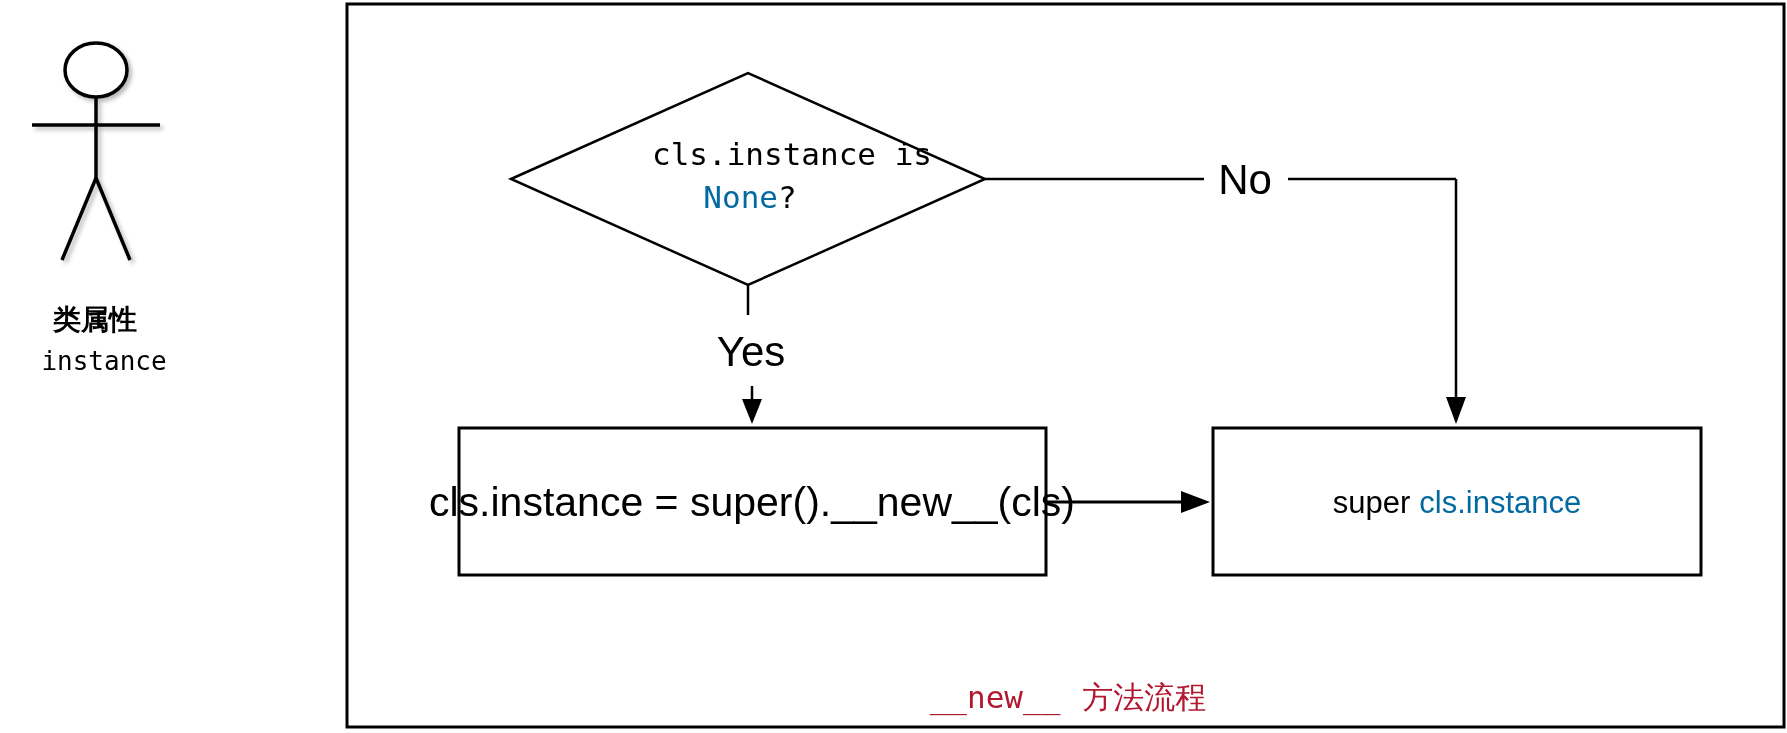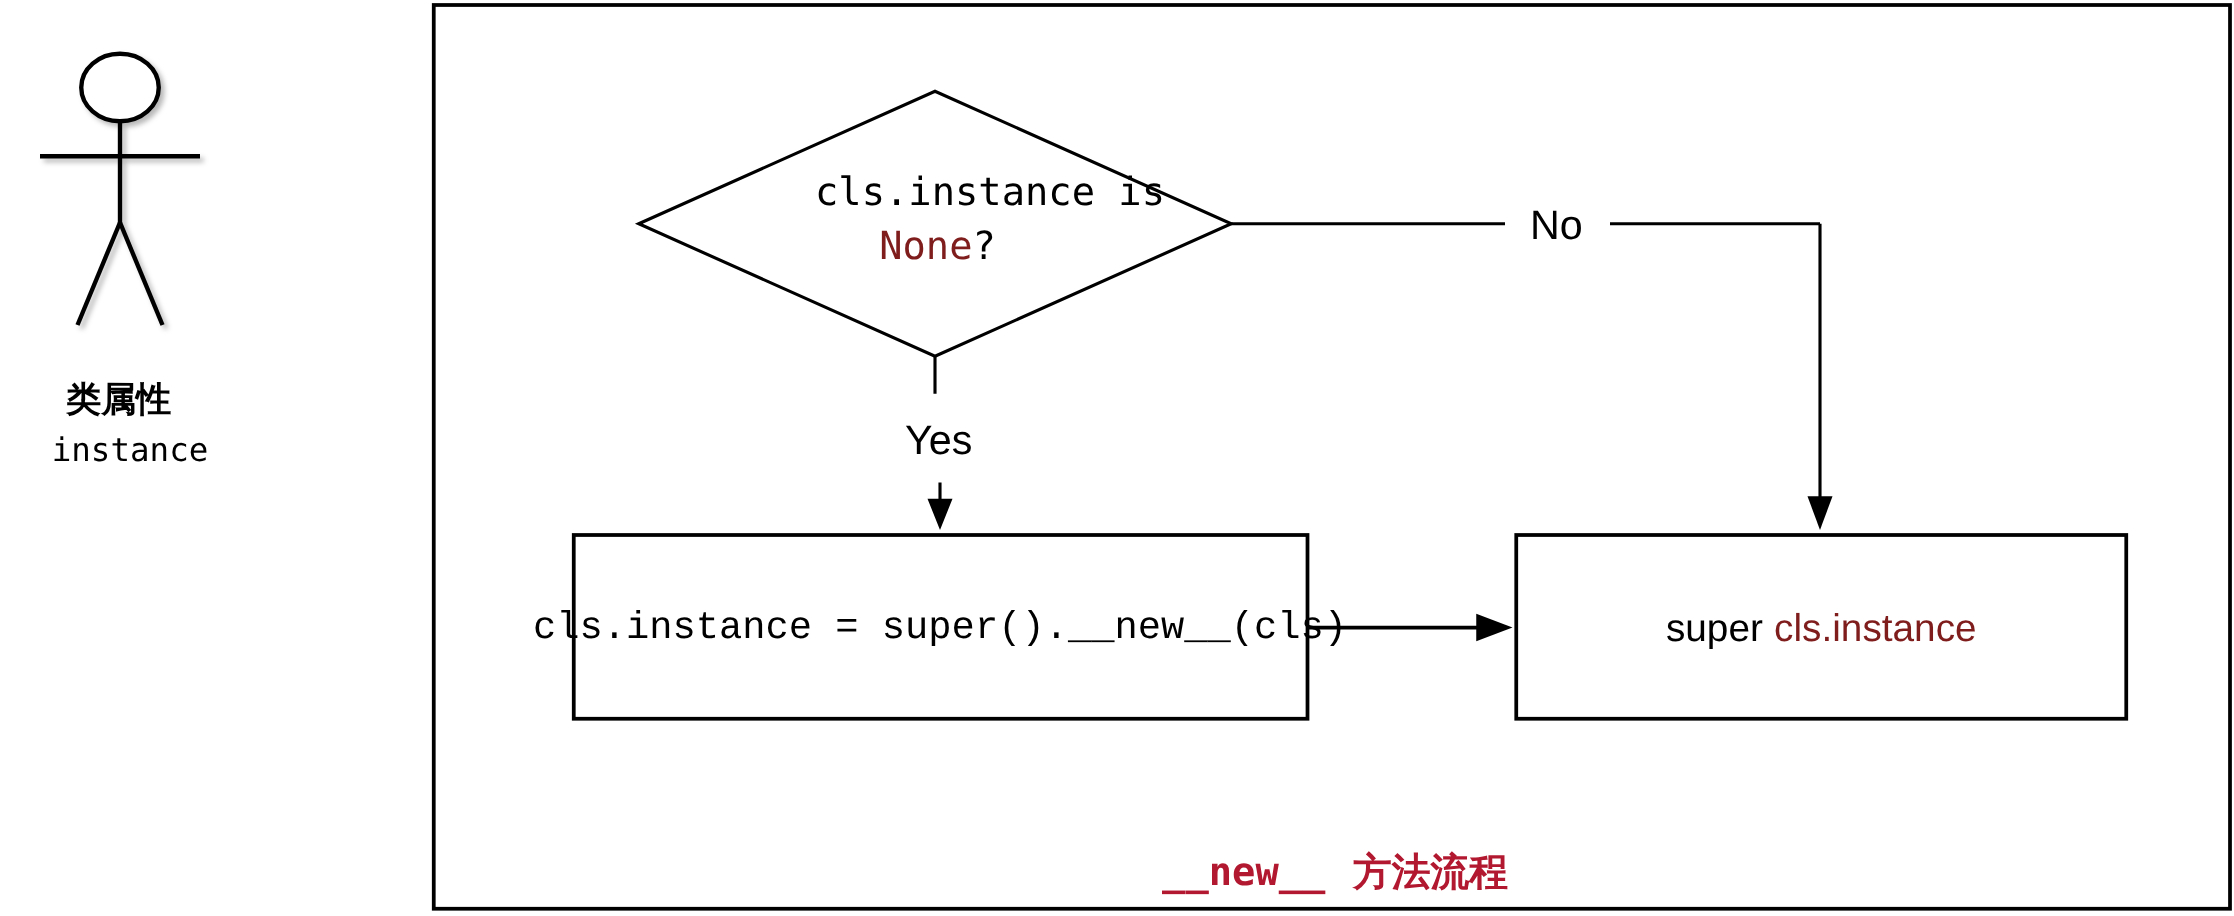--- a/index.html
+++ b/index.html
@@ -47,41 +47,39 @@
     font-weight: normal;
   }
   .decision-line1 {
     left: 792px; top: 155px;
     font-size: 31px;
   }
   .decision-line2 {
     left: 750px; top: 198px;
     font-size: 31px;
   }
-  .code-red { color: #7f1d1d; }
+  .code-red { color: #0369a1; }
   .branch-label {
-    font-size: 33px;
+    font-size: 42px;
   }
   .yes-label { left: 751px; top: 352px; }
   .no-label  { left: 1245px; top: 180px; }
   .process-text {
     left: 752px; top: 503px;
-    font-size: 31px;
-    font-family: Liberation Mono, monospace;
+    font-size: 41px;
   }
   .return-text {
     left: 1457px; top: 503px;
     font-size: 31px;
   }
   .return-keyword { margin-right: 9px; }
   .caption {
     left: 1068px; top: 698px;
     font-size: 31px;
     color: #b2182f;
-    font-weight: bold;
   }
   .caption-method {
     font-family: "DejaVu Sans Mono", "Liberation Mono", monospace;
     margin-right: 22px;
   }
   .stick-figure {
     filter: drop-shadow(3px 3px 2px rgba(0,0,0,0.28));
   }
 </style>
 </head>

